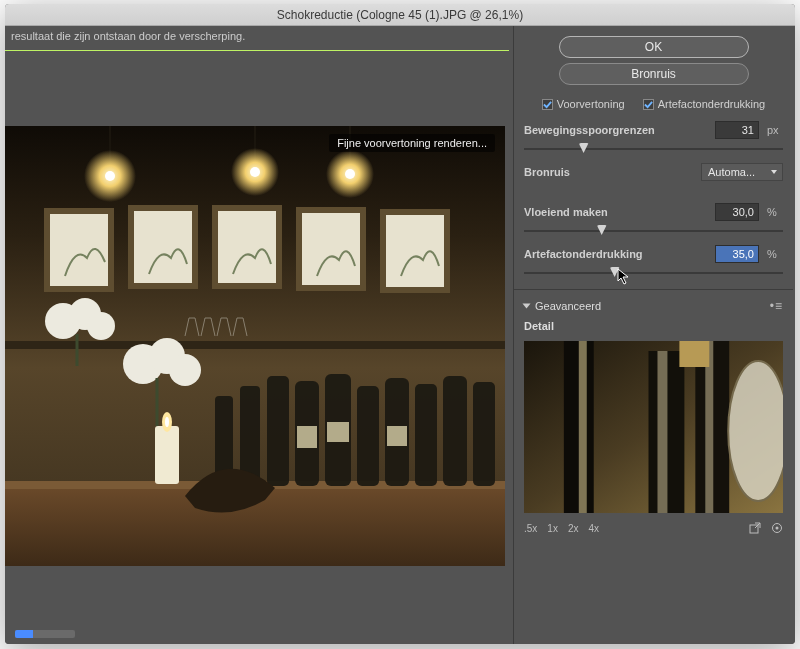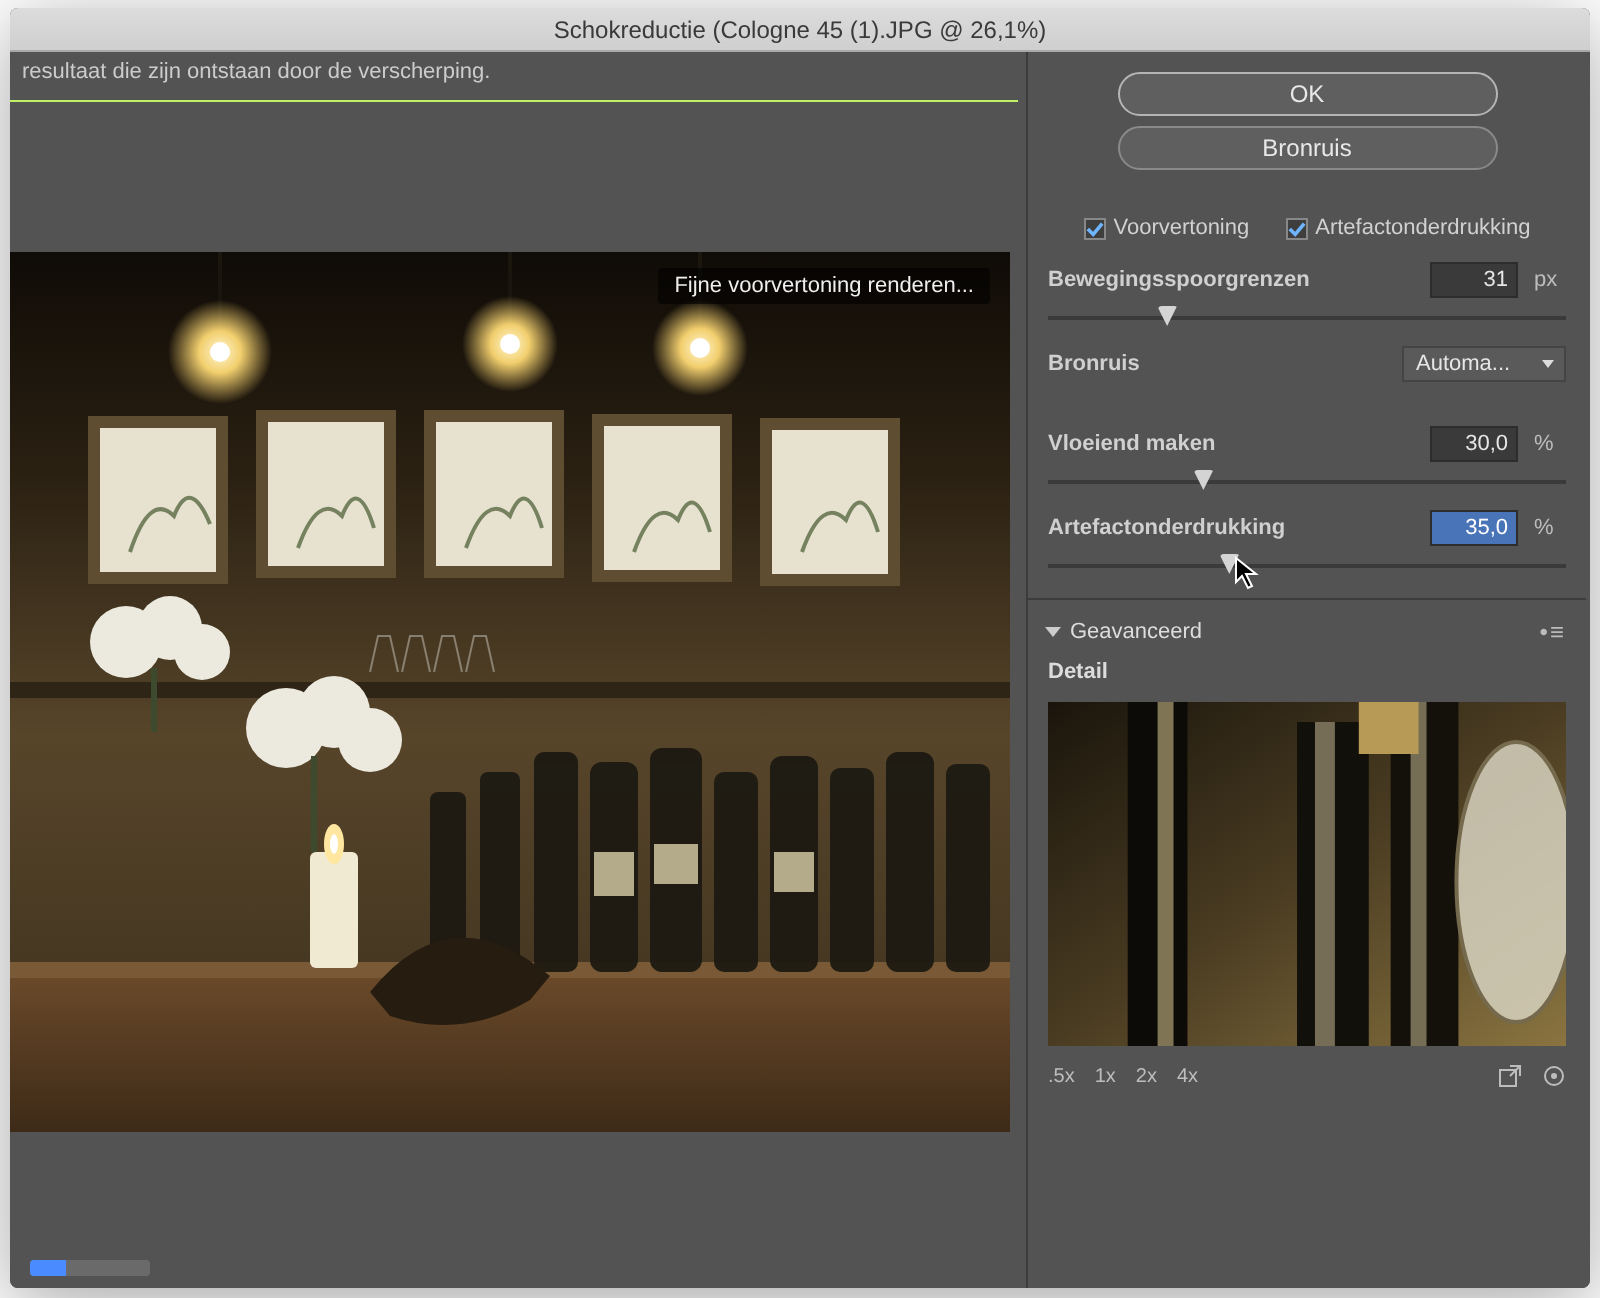--- a/index.html
+++ b/index.html
@@ -12,21 +12,21 @@
   .hint { font-size:11px; color:#ccc; padding:4px 6px 8px 6px; border-bottom:1px solid #bef264; }
   .preview { position:absolute; top:100px; left:0; width:500px; height:440px; background:#6d28d9; overflow:hidden; }
   .preview .img { width:100%; height:100%; display:block; }
   .badge { position:absolute; top:8px; right:10px; background:rgba(0,0,0,.55); color:#eee; font-size:11px; padding:3px 8px; border-radius:2px; }
   .progress { position:absolute; left:10px; bottom:6px; width:60px; height:8px; background:#6a6a6a; border-radius:2px; overflow:hidden; }
   .progress .bar { height:100%; width:30%; background:#4a8cff; }
 
   .right { width:282px; background:#535353; border-left:1px solid #3b3b3b; padding:10px 12px 10px 10px; display:flex; flex-direction:column; gap:5px; }
   .btn { width:190px; margin:0 auto; height:22px; border:1px solid #8a8a8a; background:#5f5f5f; color:#e8e8e8; border-radius:12px; font-size:12px; text-align:center; line-height:20px; }
   .btn.primary { border-color:#b5b5b5; }
-  .check-row { display:flex; gap:18px; align-items:center; margin-top:18px; justify-content:center;text-align:center; }
+  .check-row { display:flex; gap:18px; align-items:center; margin-top:8px; justify-content:center;text-align:center; }
   .chk { display:flex; align-items:center; gap:4px; }
   .chk-box { width:11px; height:11px; background:#3e3e3e; border:1px solid #888; display:flex; align-items:center; justify-content:center; }
   .chk-box svg { width:9px; height:9px; }
   .section-title { font-weight:600; color:#ddd; font-size:11px; margin-top:2px; }
   .row { display:flex; align-items:center; gap:8px; margin-top:6px; }
   .row .lbl { flex:1; font-size:11px; color:#d0d0d0;font-weight:bold; }
   .row .nbox { width:44px; height:18px; background:#3a3a3a; border:1px solid #2d2d2d; color:#e6e6e6; font-size:11px; text-align:right; padding:0 4px; line-height:16px; }
   .row .nbox.sel { background:#4a74b8; color:#fff; }
   .row .unit { width:16px; color:#bdbdbd; font-size:11px; }
   .slider { position:relative; height:6px; margin:2px 0 0 0; }

